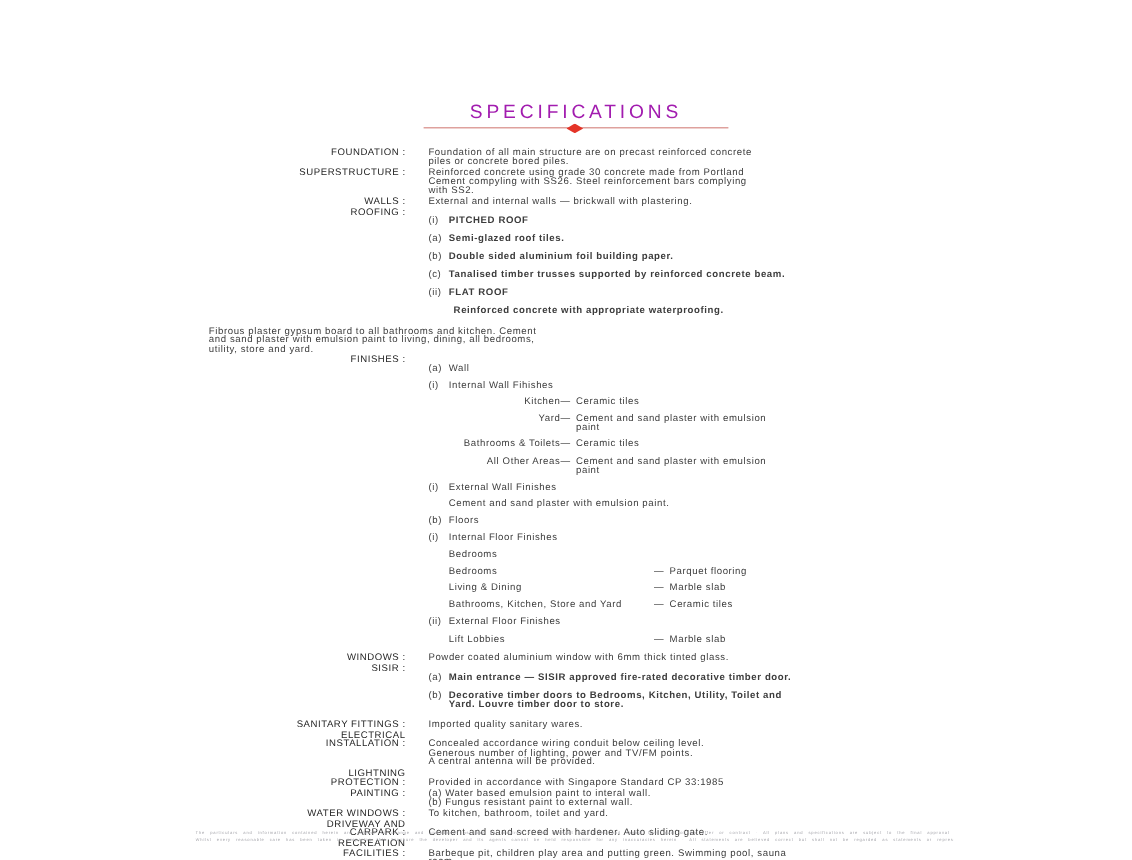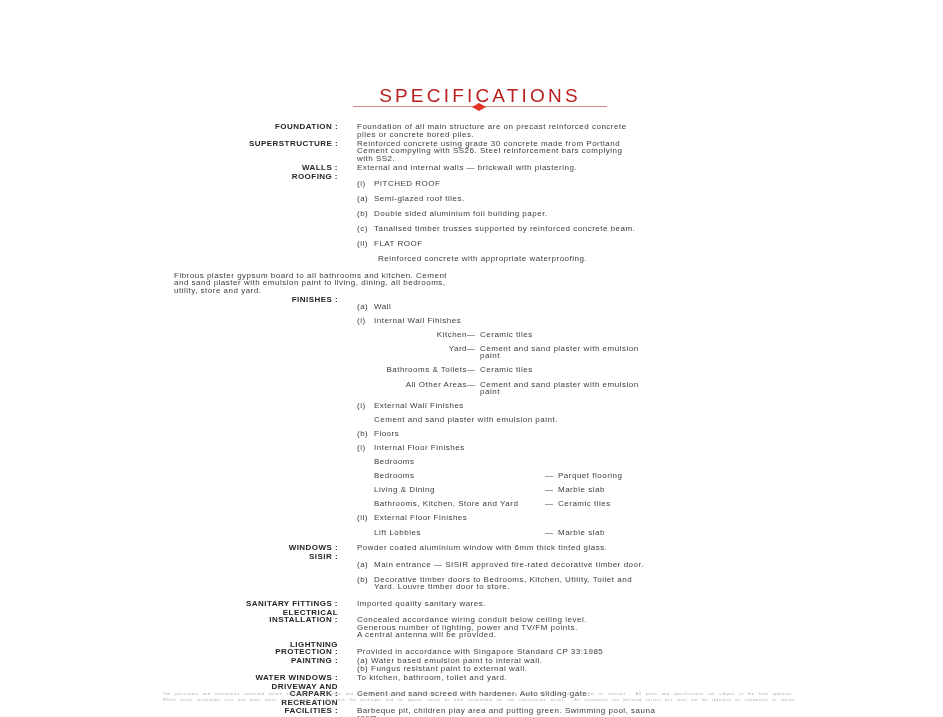--- a/index.html
+++ b/index.html
@@ -3,45 +3,45 @@
 <meta charset="utf-8">
 <style>
   html,body{margin:0;padding:0;}
   body{
     width:943px;height:717px;background:#ffffff;position:relative;overflow:hidden;
     font-family:"Liberation Sans", sans-serif;color:#3c3c3c;
   }
   
   .title-wrap{position:absolute;left:353px;top:85px;width:254px;text-align:center;}
   .title{
-    font-size:19px;letter-spacing:3.2px;color:#b91c1c;font-weight:400;
+    font-size:16px;letter-spacing:3.2px;color:#a21caf;font-weight:400;
     white-space:nowrap;
   }
   .rule{position:absolute;left:353px;top:106px;width:254px;height:1px;background:#d68a86;}
   .diamond{
     position:absolute;left:472px;top:103px;width:14px;height:8px;background:#e43428;
     clip-path:polygon(50% 0,100% 50%,50% 100%,0 50%);
   }
   
   .content{position:absolute;left:155px;top:123px;width:568px;}
   .row{display:flex;margin-bottom:1.6px;}
   .lab{
-    width:183px;flex:none;text-align:right;font-weight:bold;font-size:8px;
+    width:183px;flex:none;text-align:right;font-weight:normal;font-size:8px;
     line-height:7.5px;letter-spacing:0.45px;color:#262626;white-space:pre-line;
   }
   .bod{
     margin-left:19px;flex:1;font-size:8px;line-height:7.5px;letter-spacing:0.5px;
     white-space:pre-line;color:#3c3c3c;
   }
   .p1{padding-top:7.5px;}          
   .fin{line-height:7.05px;}        
   
   .rr{display:flex;}
   .rm{width:17px;flex:none;}
-  .rt{white-space:pre-line;}
+  .rt{white-space:pre-line;font-weight:bold;}
   .ind{padding-left:4px;}
   
   .fr{display:flex;}
   .fm{width:17px;flex:none;}
   .fn{white-space:pre-line;}
   .fn.w{width:93px;flex:none;text-align:right;}
   .fn.f{width:171px;flex:none;}
   .fd{width:13px;flex:none;}
   .fv{white-space:pre-line;flex:1;}
   

